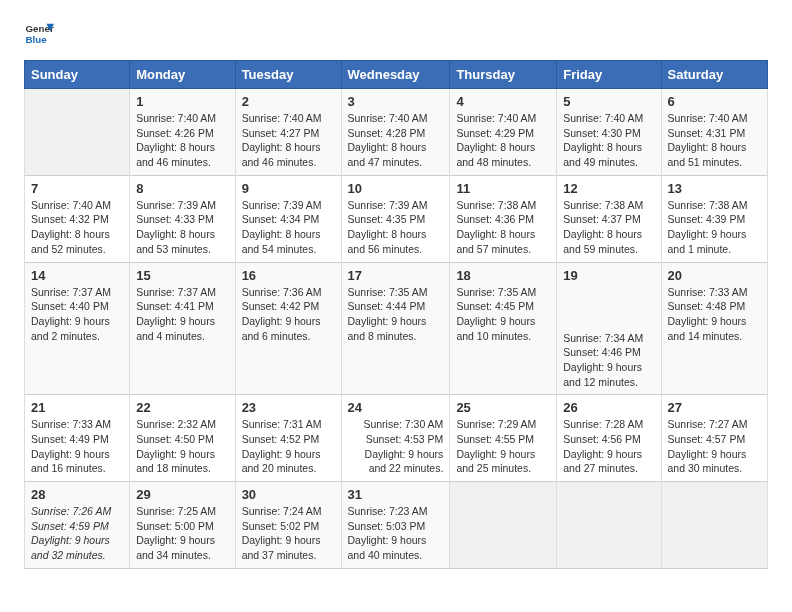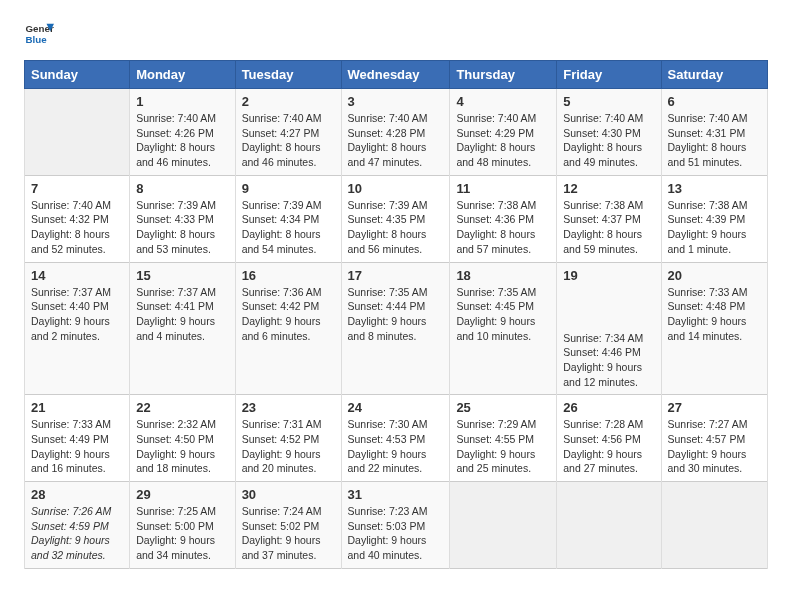--- a/index.html
+++ b/index.html
@@ -275,21 +275,21 @@
         </td>
         <td>
           <span class="day-num">23</span>
           <div class="day-info" style="white-space: pre-line;">Sunrise: 7:31 AM
 Sunset: 4:52 PM
 Daylight: 9 hours
 and 20 minutes.</div>
         </td>
         <td>
           <span class="day-num">24</span>
-          <div class="day-info" style="white-space: pre-line;">Sunrise: 7:30 AM
+          <div class="day-info" style="white-space: pre-line; text-align: right;">Sunrise: 7:30 AM
 Sunset: 4:53 PM
 Daylight: 9 hours
 and 22 minutes.</div>
         </td>
         <td>
           <span class="day-num">25</span>
           <div class="day-info" style="white-space: pre-line;">Sunrise: 7:29 AM
 Sunset: 4:55 PM
 Daylight: 9 hours
 and 25 minutes.</div>

